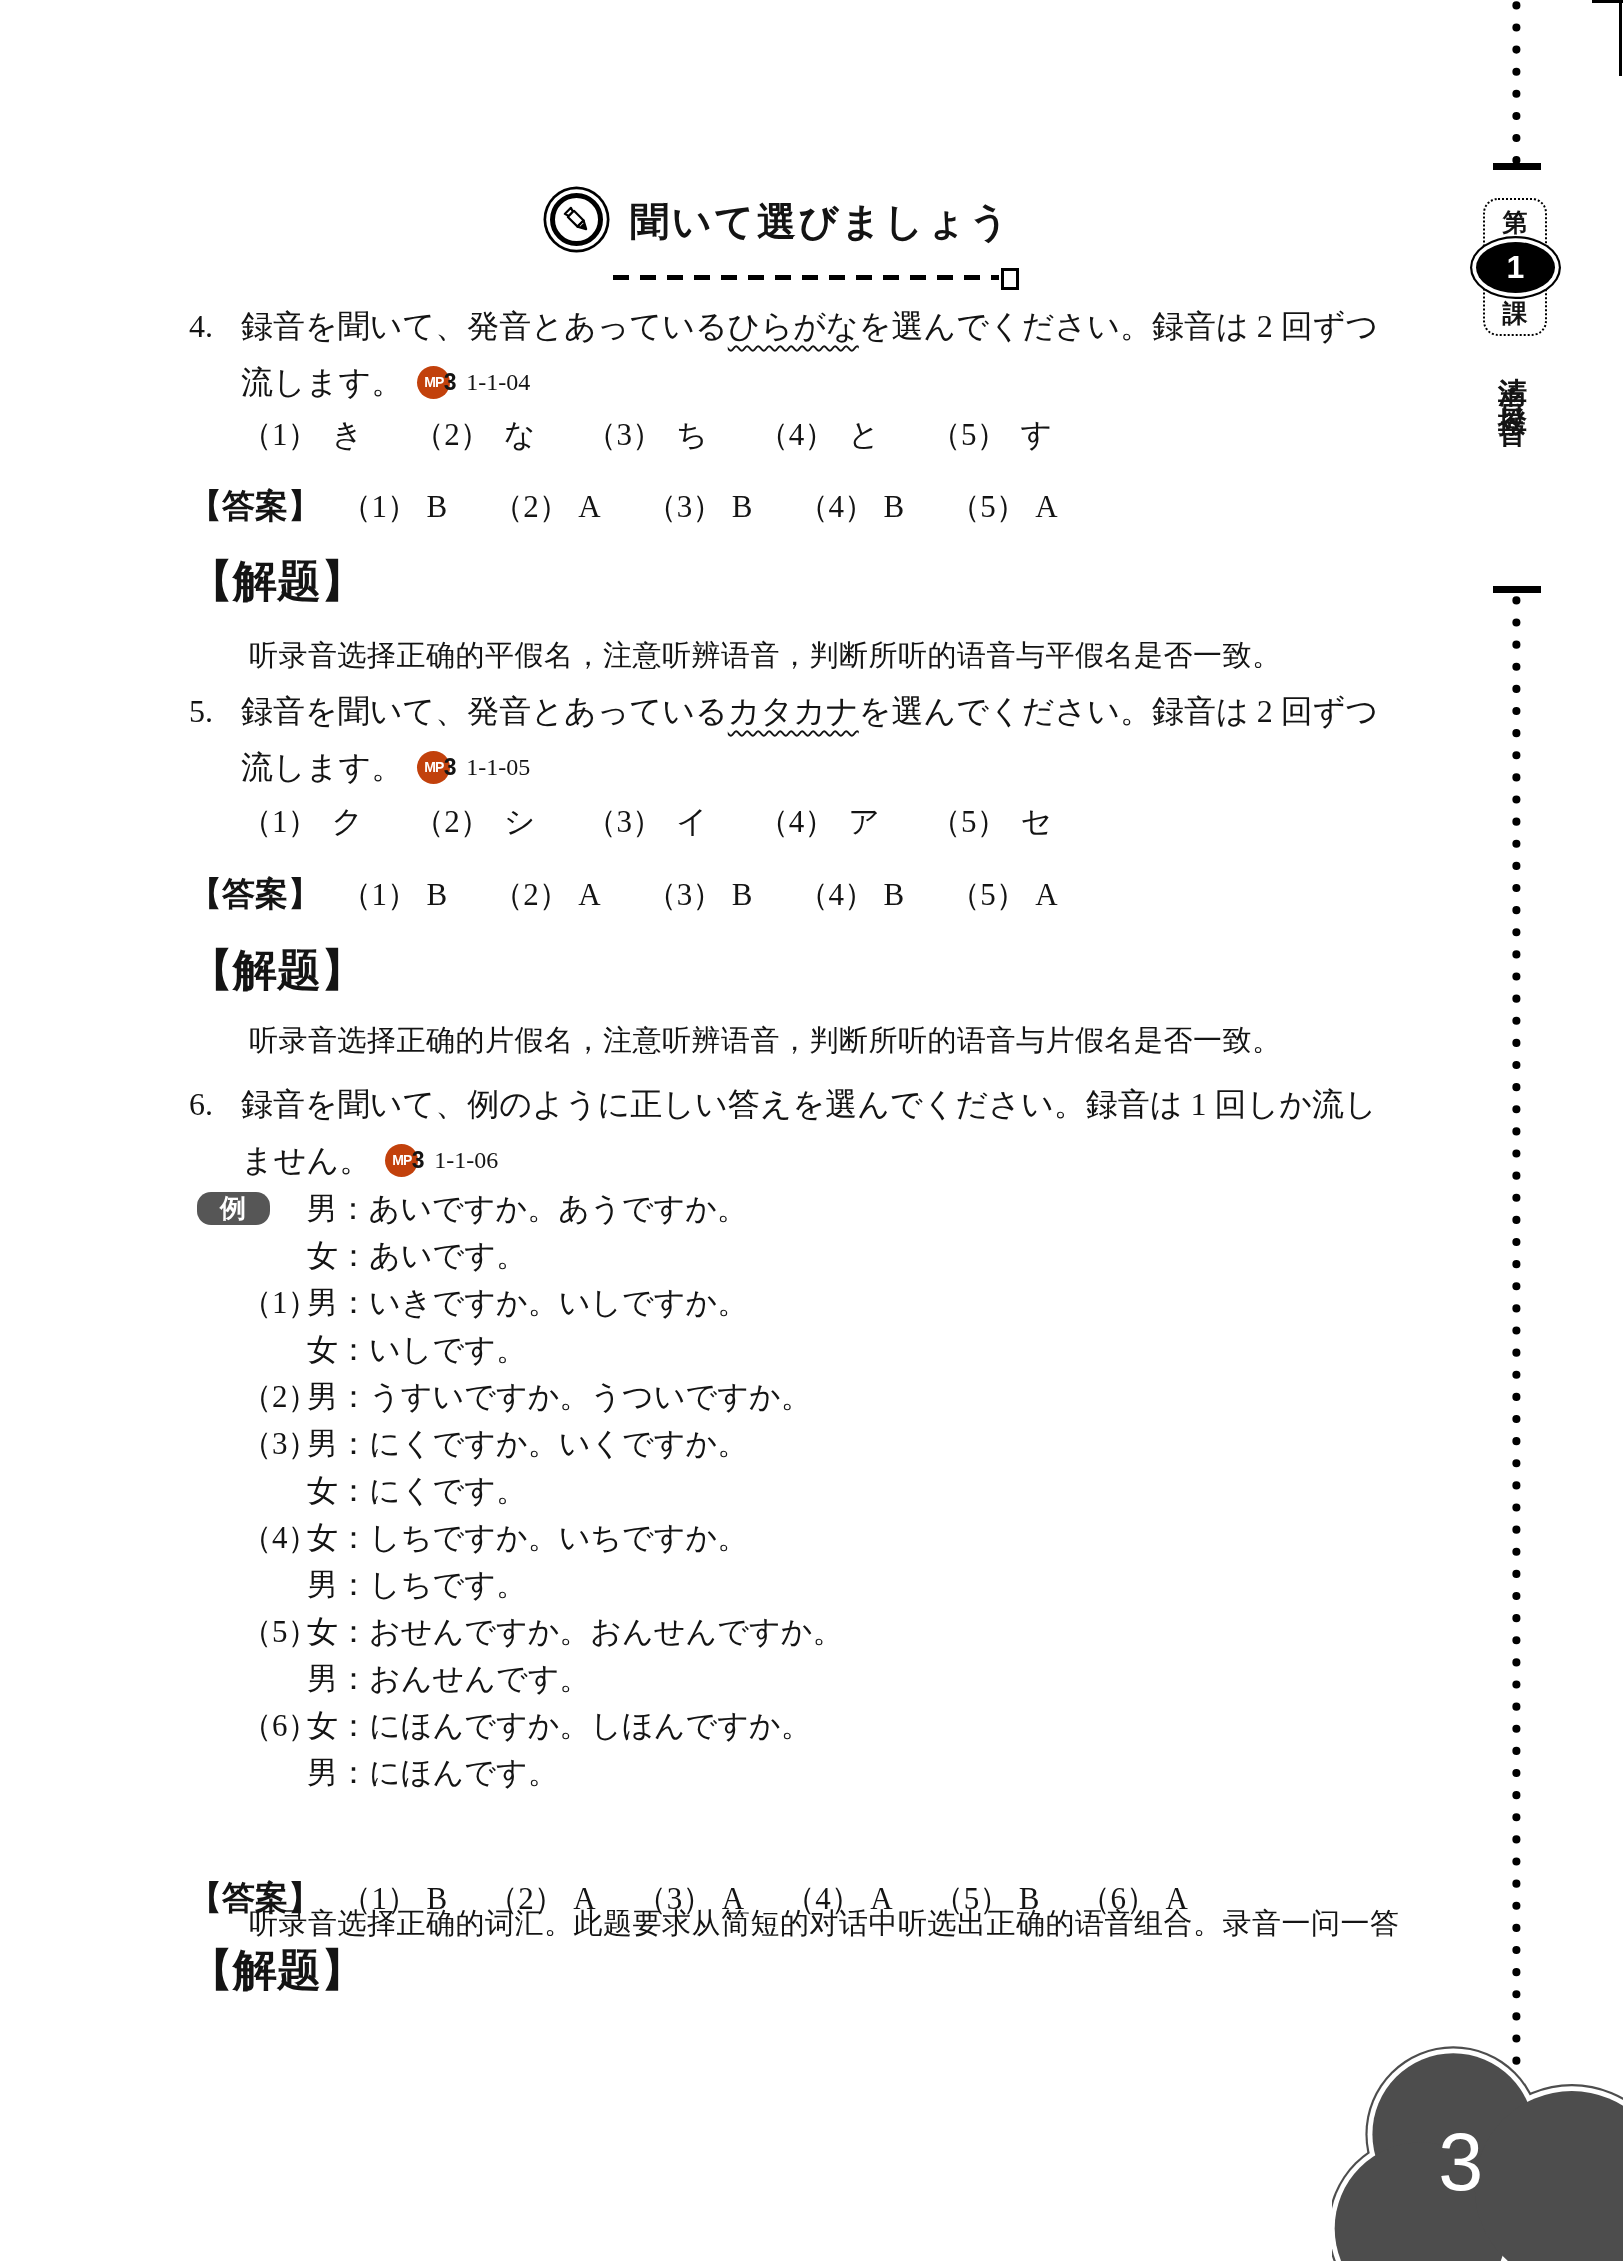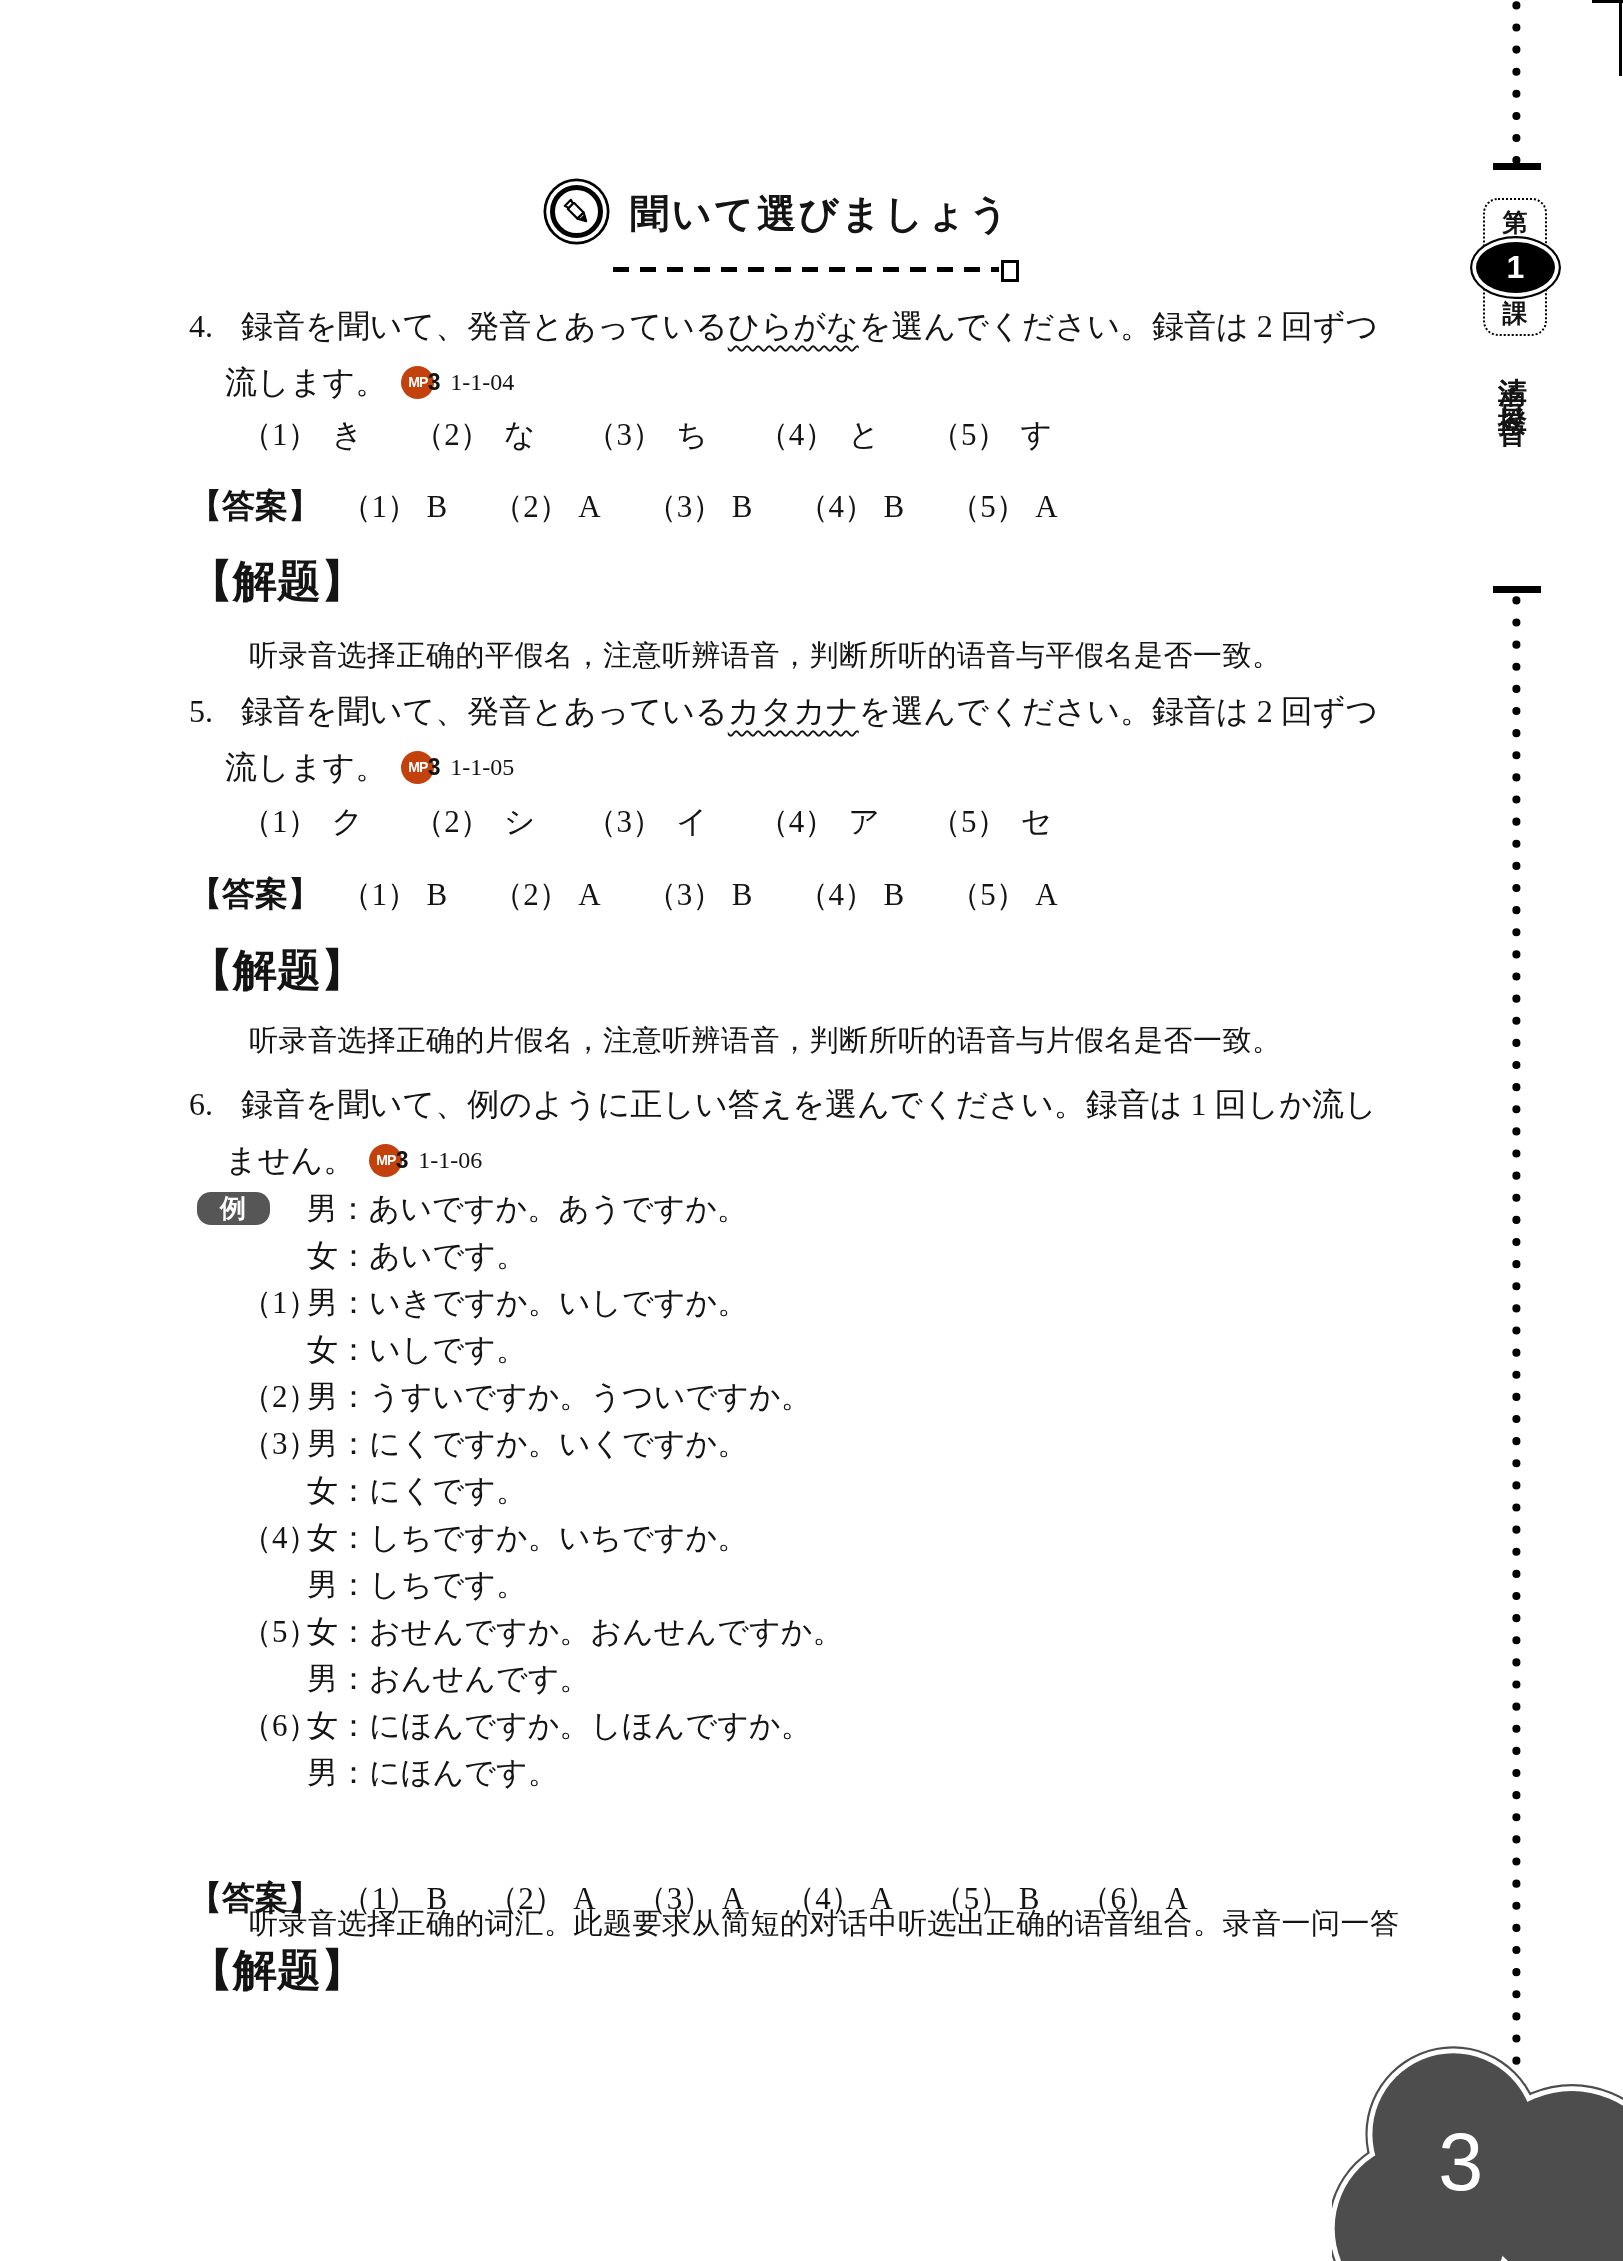--- a/index.html
+++ b/index.html
@@ -2,34 +2,34 @@
 <html style="font-size:8.6px"><head>
 <meta charset="utf-8">
 <style>
   html,body{margin:0;padding:0;background:#e8e8e8;}
   .page{position:relative;width:1624px;height:2261px;background:#ffffff;overflow:hidden;
         color:#141414;font-family:"Liberation Serif","DejaVu Serif",serif;}
   .abs{position:absolute;}
   .gothic{font-family:"Liberation Sans","DejaVu Sans",sans-serif;}
 
   
-  .header{position:absolute;left:548px;top:182px;width:513px;height:108px;}
+  .header{position:absolute;left:548px;top:190px;width:513px;height:108px;}
   .hicon{position:absolute;left:2.2px;top:3.2px;width:43px;height:43px;border-radius:50%;
          border:5.4px solid #000;background:#fff;box-shadow:0 0 0 3.8px #fff,0 0 0 6.5px #000;
          display:flex;align-items:center;justify-content:center;}
   .htitle{position:absolute;left:82px;top:8.6px;font-size:39px;font-weight:900;letter-spacing:2.7px;line-height:46px;}
   .hdash{position:absolute;left:65px;top:85px;width:386px;height:4.9px;
          background:repeating-linear-gradient(90deg,#000 0 16px,transparent 16px 27px);}
   .hsq{position:absolute;left:453px;top:78px;width:12px;height:16px;border:3.2px solid #000;background:#fff;}
 
   
   .exblock{position:absolute;left:189px;width:1242px;font-size:32px;}
   .exrow{display:flex;line-height:56px;}
   .exnum{width:52px;flex:none;}
-  .exrow2{margin-left:36px;line-height:56px;display:flex;align-items:center;}
+  .exrow2{margin-left:52px;line-height:56px;display:flex;align-items:center;}
   .wavy{text-decoration:underline;text-decoration-style:wavy;text-decoration-thickness:2.2px;text-underline-offset:7.6px;}
 
   .mp3{display:inline-flex;align-items:center;margin-left:14px;}
   .mp3circle{width:33px;height:33px;border-radius:50%;background:#c2410c;color:#fff;
              font-family:"Liberation Sans",sans-serif;font-weight:800;font-size:14px;
              display:flex;align-items:center;justify-content:center;letter-spacing:-1.1px;}
   .mp3three{color:#141414;font-family:"Liberation Sans",sans-serif;font-weight:800;font-size:23px;margin-left:-6.5px;}
   .track{margin-left:9.7px;font-size:24px;}
 
   .optrow{position:absolute;left:241px;display:flex;gap:50px;font-size:31px;line-height:38px;}

